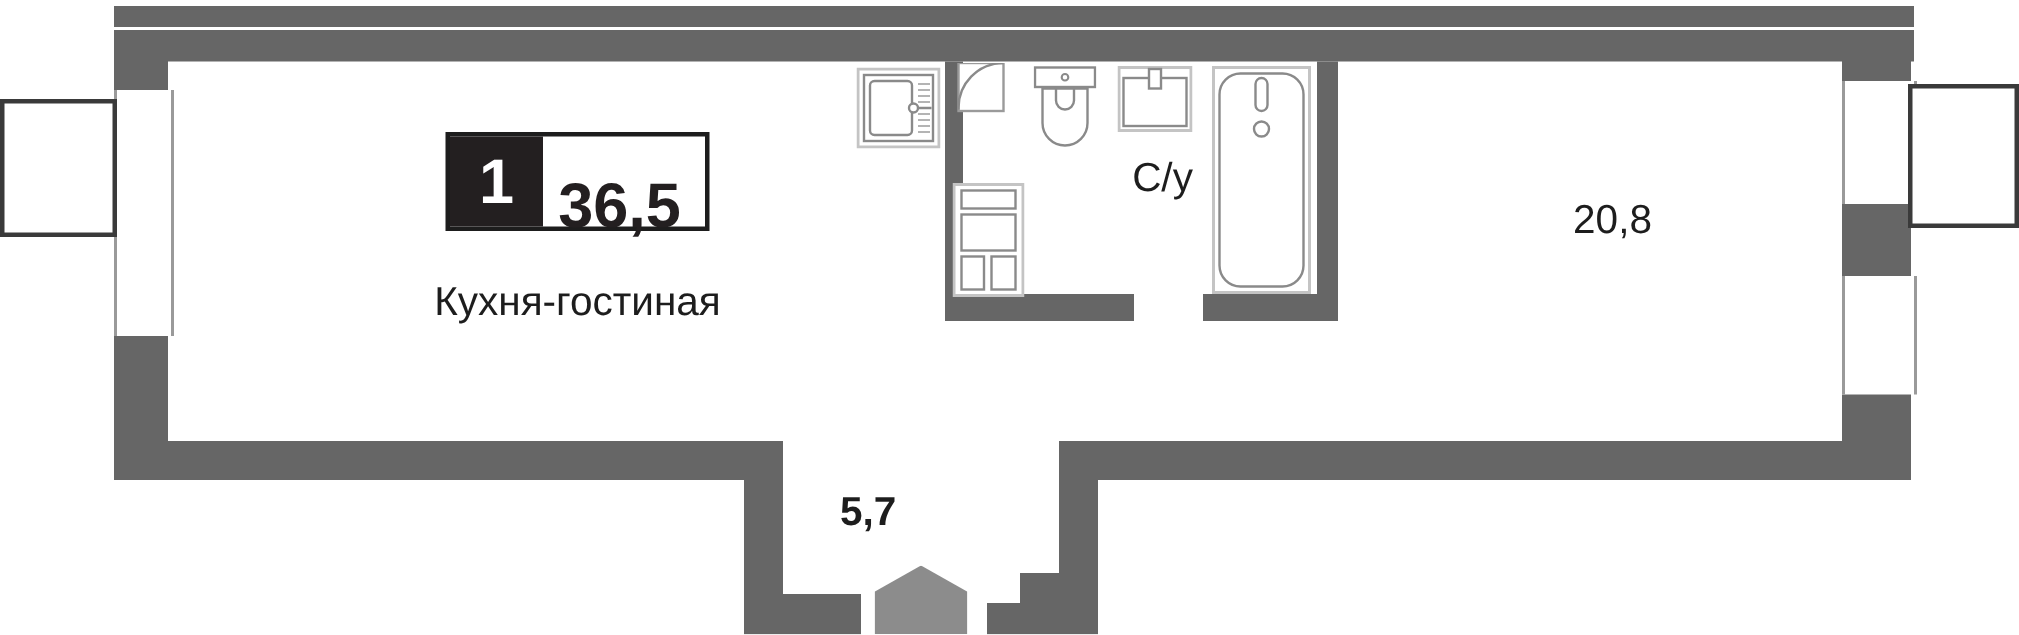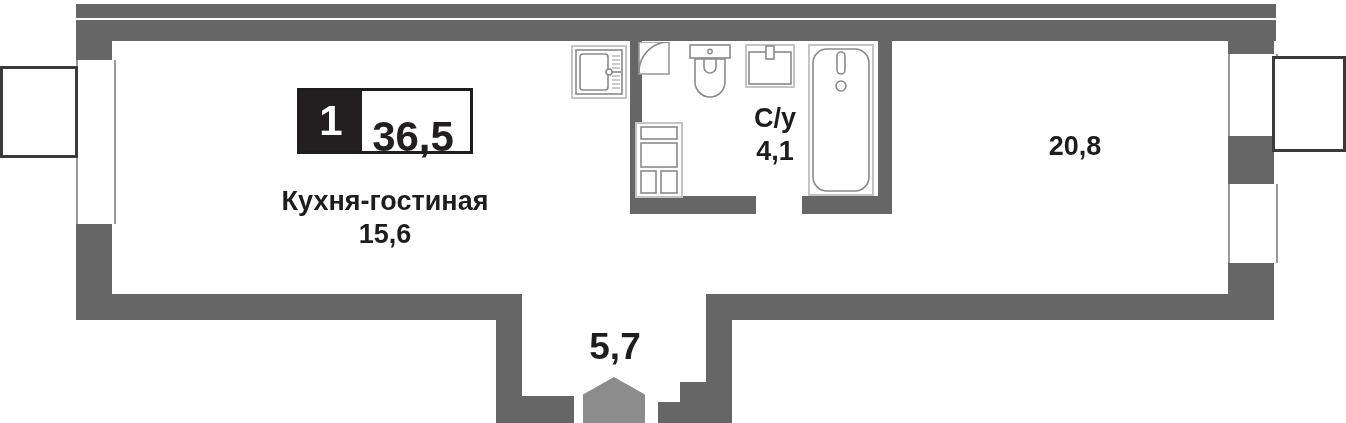--- a/index.html
+++ b/index.html
@@ -34,21 +34,21 @@
     box-sizing: border-box;
   }
   .fix {
     position: absolute;
     box-sizing: border-box;
   }
   .lbl {
     position: absolute;
     text-align: center;
     color: #1d1d1d;
-    font-weight: bold;
+    font-weight: normal;
     line-height: 1.22;
     white-space: nowrap;
   }
   .lbl .ttl { font-size: 27px; letter-spacing: 0px; }
   .lbl .val { font-size: 27px; }
   .badge {
     position: absolute;
     display: flex;
     border: 3px solid #1d1d1d;
     box-sizing: border-box;
@@ -75,24 +75,23 @@
     padding-right: 6px;
     margin-top: 31px;
   }
   .pent {
     position: absolute;
     background: #8c8c8c;
     clip-path: polygon(50% 0%, 100% 38%, 100% 100%, 0% 100%, 0% 38%);
   }
   .entry-num {
     position: absolute;
-    font-size: 37px;
+    font-size: 27px;
     font-weight: bold;
     color: #1d1d1d;
-    text-align: center;
     white-space: nowrap;
   }
   svg.icon { display: block; }
 </style>
 </head>
 <body>
 
 <div id="plan">
 
   <div class="wall" style="left:76px; top:4px; width:1200px; height:14px;"></div>
@@ -199,25 +198,23 @@
     </svg>
   </div>
 
   <div class="badge" style="left:297px; top:88px; width:176px; height:66px;">
     <div class="badge-rooms">1</div>
     <div class="badge-area">36,5</div>
   </div>
 
   <div class="lbl" style="left:205px; top:185px; width:360px;text-align:center;">
     <div class="ttl">Кухня-гостиная</div>
-    <div class="val">15,6</div>
   </div>
 
   <div class="lbl" style="left:690px; top:102px; width:170px;">
     <div class="ttl">С/у</div>
-    <div class="val">4,1</div>
   </div>
 
   <div class="lbl" style="left:975px; top:130px; width:200px;">
     <div class="val">20,8</div>
   </div>
 
 </div>
 
 </body></html>

